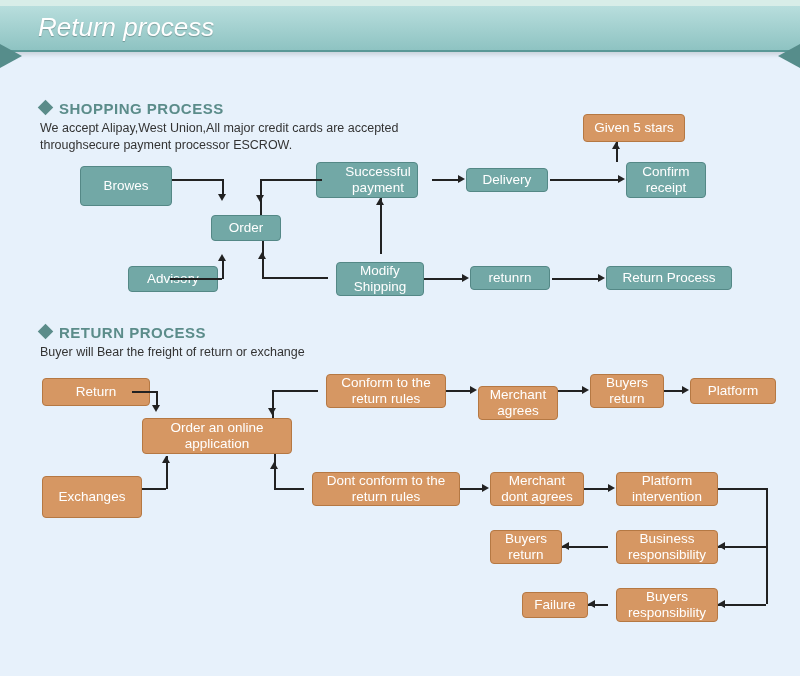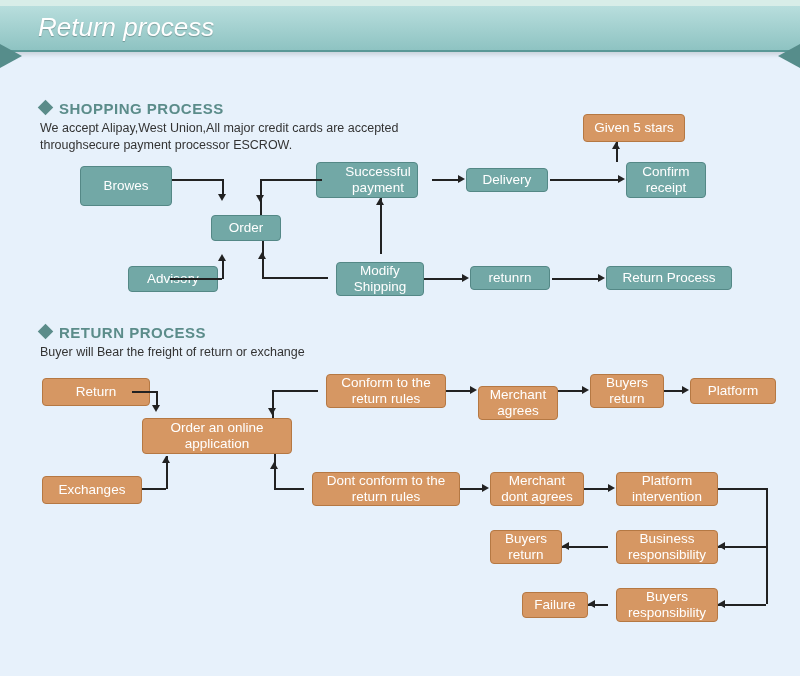--- a/index.html
+++ b/index.html
@@ -145,21 +145,21 @@
 <div class="arrow-head ar-r" style="left:598px; top:274px;"></div>
 
 <div class="v-line" style="left:616px; top:142px; height:20px;"></div>
 <div class="arrow-head ar-u" style="left:612px; top:142px;"></div>
 
 <div class="sect" style="top:324px;"><span class="diamond"></span><span>RETURN PROCESS</span></div>
 <div class="subtext" style="top:344px;">Buyer will Bear the freight of return or exchange</div>
 
 <div class="box orange" style="left:42px;  top:378px; width:108px; height:28px;">Return</div>
 <div class="box orange" style="left:142px; top:418px; width:150px; height:36px;">Order an online application</div>
-<div class="box orange" style="left:42px;  top:476px; width:100px; height:28px;">Exchanges</div>
+<div class="box orange" style="left:42px;  top:476px; width:100px; height:42px;">Exchanges</div>
 
 <div class="box orange" style="left:326px; top:374px; width:120px; height:34px;">Conform to the return rules</div>
 <div class="box orange" style="left:312px; top:472px; width:148px; height:34px;">Dont conform to the return rules</div>
 
 <div class="box orange" style="left:478px; top:386px; width:80px; height:34px;">Merchant agrees</div>
 <div class="box orange" style="left:490px; top:472px; width:94px; height:34px;">Merchant dont agrees</div>
 
 <div class="box orange" style="left:590px; top:374px; width:74px; height:34px;">Buyers return</div>
 <div class="box orange" style="left:690px; top:378px; width:86px; height:26px;">Platform</div>
 

